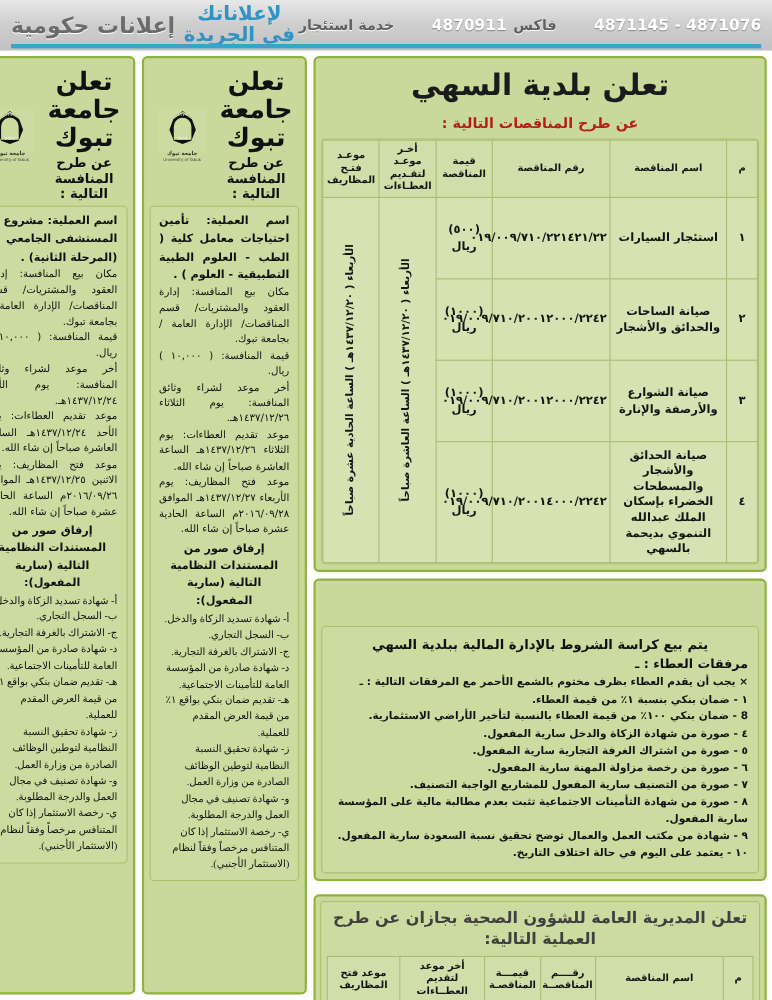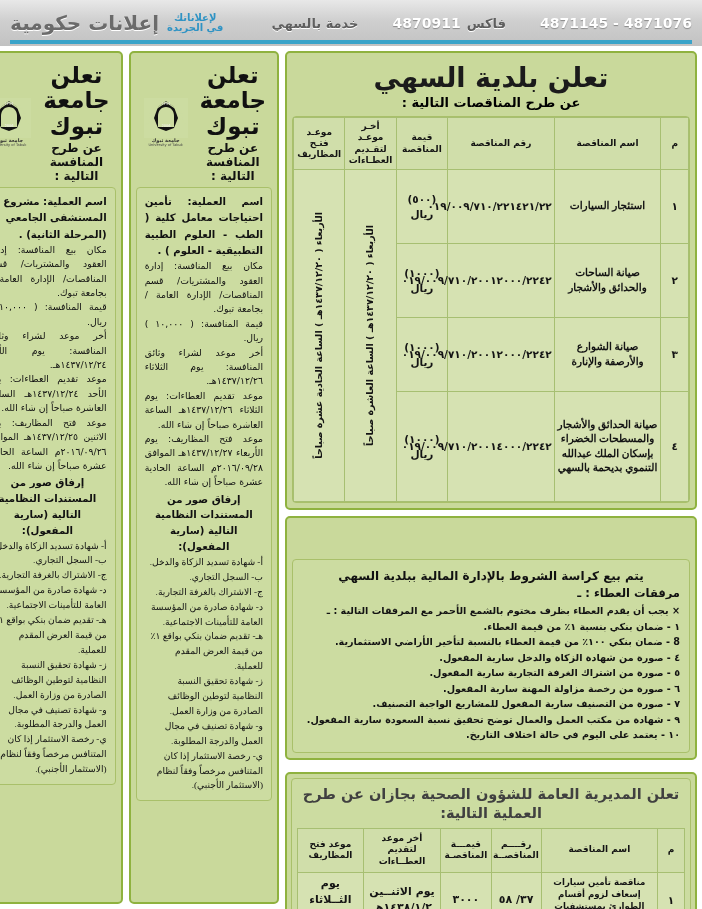--- a/index.html
+++ b/index.html
@@ -37,21 +37,21 @@
     direction: rtl;
   }
   .gov-title {
     font-size: 20px;
     font-weight: bold;
     color: #6b6b6b;
     letter-spacing: -0.5px;
     text-shadow: 0 1px 0 #fff;
   }
   .ads-sub {
-    font-size: 10px;
+    font-size: 18px;
     font-weight: bold;
     color: #2f93c4;
     line-height: 1.05;
     text-align: center;
   }
   .banner-left {
     display: flex;
     align-items: center;
     gap: 6px;
     direction: rtl;
@@ -64,21 +64,21 @@
   .banner-left .lbl { color: #5f5f5f; }
 
   
   .page {
     display: flex;
     flex-direction: row;
     gap: 6px;
     padding: 5px;
     height: 863px;
   }
-  .col-left { width: 488px; display: flex; flex-direction: column; gap: 6px; }
+  .col-left { width: 488px; display: flex; flex-direction: column; gap: 6px; align-items: flex-end; }
   .col-right { width: 274px; display: flex; flex-direction: row; gap: 6px; }
 
   
   .panel {
     background: #c9d99b;
     border: 2px solid #8fb23f;
     border-radius: 5px;
     padding: 5px;
     position: relative;
   }
@@ -95,22 +95,22 @@
   .ad-head h1 {
     font-size: 27px;
     font-weight: bold;
     color: #1b1b1b;
     letter-spacing: 0px;
     line-height: 1.15;
   }
   .ad-head .sub {
     font-size: 13px;
     font-weight: bold;
-    color: #000000;
-    margin-top: 2px;
+    color: #b91c1c;
+    margin-top: 12px;
   }
 
   
   .ad-head-logo {
     display: flex;
     flex-direction: row;
     align-items: center;
     justify-content: center;
     gap: 10px;
     padding: 5px 6px 4px;
@@ -141,21 +141,21 @@
   table.tender th {
     font-size: 9px;
     font-weight: bold;
     letter-spacing: -0.3px;
     line-height: 1.25;
     height: 44px;
     background: #d0deaa;
   }
   table.tender td { font-size: 10.5px; font-weight: bold; line-height: 1.35; }
   td.tnum { font-size: 8.5px; letter-spacing: -0.2px; font-weight: bold; }
-  td.tname { font-size: 11px; line-height: 1.4; padding: 5px 4px; font-family: Liberation Serif, serif; }
+  td.tname { font-size: 11px; line-height: 1.4; padding: 5px 4px; }
   td.tval { font-size: 10px; line-height: 1.5; }
   td.seq { font-size: 10px; }
 
   .vcell { padding: 0 !important; position: relative; }
   .vwrap {
     writing-mode: vertical-rl;
     transform: rotate(180deg);
     white-space: nowrap;
     font-size: 9.5px;
     font-weight: bold;
@@ -226,21 +226,21 @@
   .spacer { flex: 1 1 auto; }
 </style>
 </head>
 <body>
 
 <div class="top-banner">
   <div class="banner-left">
     <span class="num">4871076 - 4871145</span>
     <span class="lbl">فاكس</span>
     <span class="num">4870911</span>
-    <span class="lbl">خدمة بالسهي</span>
+    <span class="lbl">خدمة استئجار</span>
   </div>
 
   <div class="banner-right">
     <div class="ads-sub">
       <div>لإعلاناتك</div>
       <div>في الجريدة</div>
     </div>
     <div class="gov-title">إعلانات حكومية</div>
   </div>
   <div class="banner-rule"></div>
@@ -317,20 +317,21 @@
         <div class="cond-title">يتم بيع كراسة الشروط بالإدارة المالية ببلدية السهي</div>
         <div class="cond-title2">مرفقات العطاء : ـ</div>
         <ul class="cond-list">
           <li>× يجب أن يقدم العطاء بظرف مختوم بالشمع الأحمر مع المرفقات التالية : ـ</li>
           <li>١ - ضمان بنكي بنسبة ١٪ من قيمة العطاء.</li>
           <li>8 - ضمان بنكي ١٠٠٪ من قيمة العطاء بالنسبة لتأخير الأراضي الاستثمارية.</li>
           <li>٤ - صورة من شهادة الزكاة والدخل سارية المفعول.</li>
           <li>٥ - صورة من اشتراك الغرفة التجارية سارية المفعول.</li>
           <li>٦ - صورة من رخصة مزاولة المهنة سارية المفعول.</li>
           <li>٧ - صورة من التصنيف سارية المفعول للمشاريع الواجبة التصنيف.</li>
+          <li>٨ - صورة من شهادة التأمينات الاجتماعية تثبت بعدم مطالبة مالية على المؤسسة سارية المفعول.</li>
           <li>٩ - شهادة من مكتب العمل والعمال توضح تحقيق نسبة السعودة سارية المفعول.</li>
           <li>١٠ - يعتمد على اليوم في حالة اختلاف التاريخ.</li>
         </ul>
       </div>
     </div>
 
     <div class="spacer"></div>
 
     <div class="panel" style="padding:4px;">
       <div class="panel-inner" style="padding:4px 5px 5px;">

